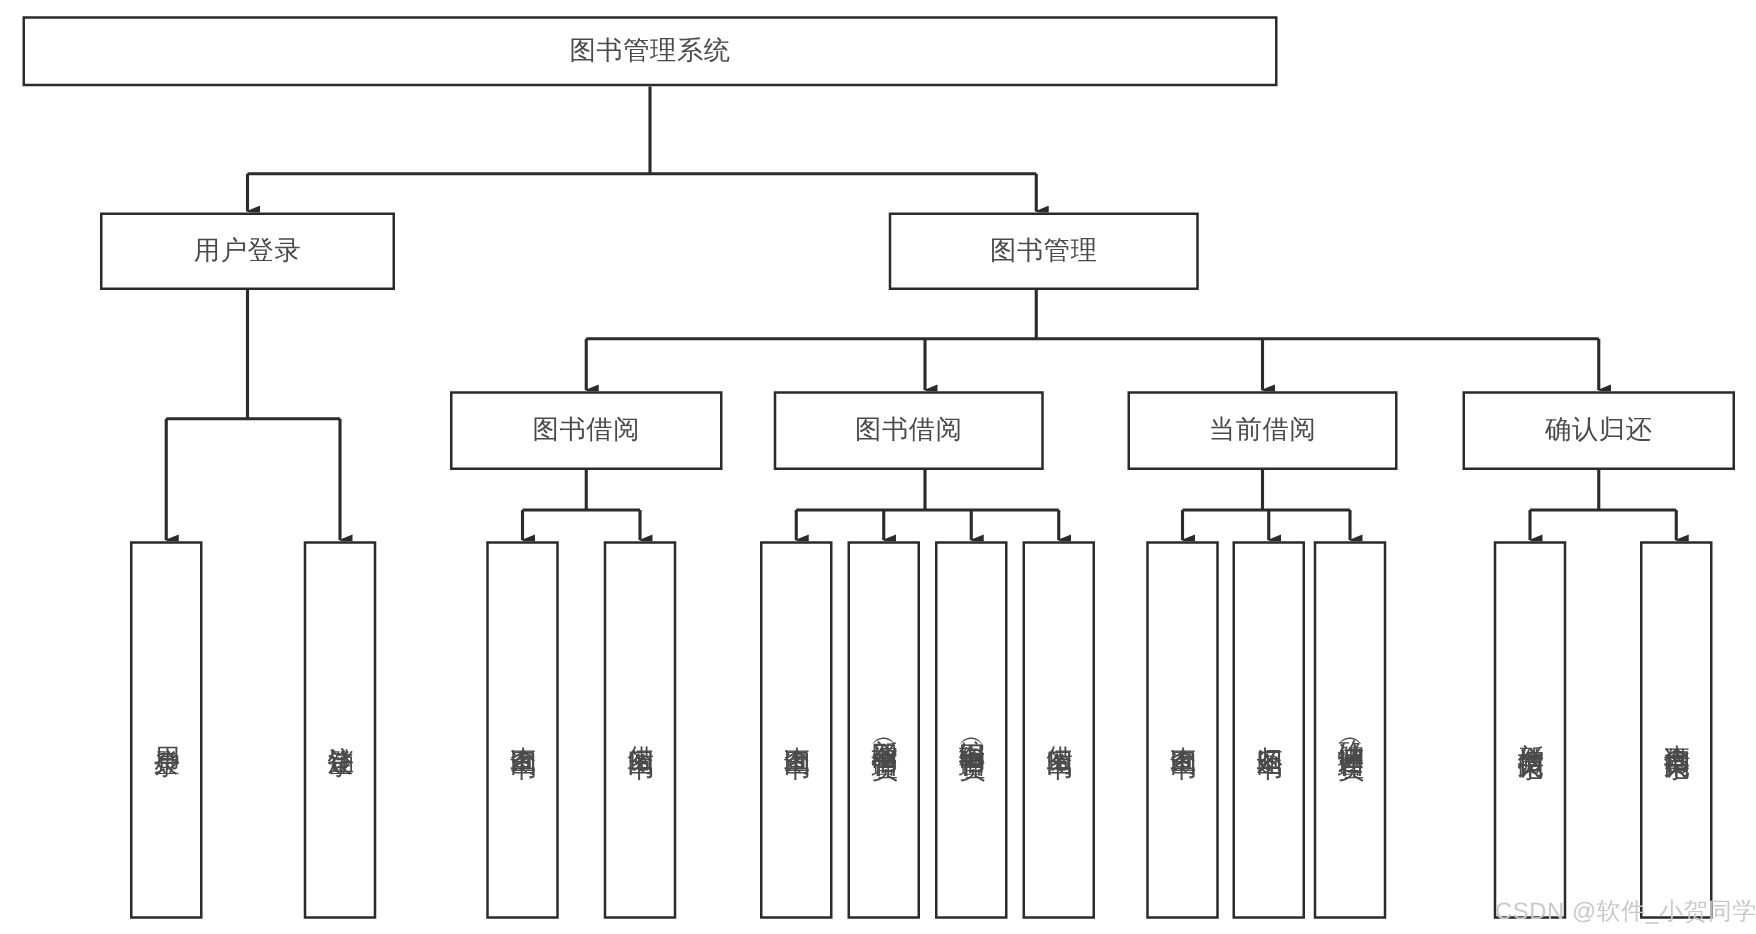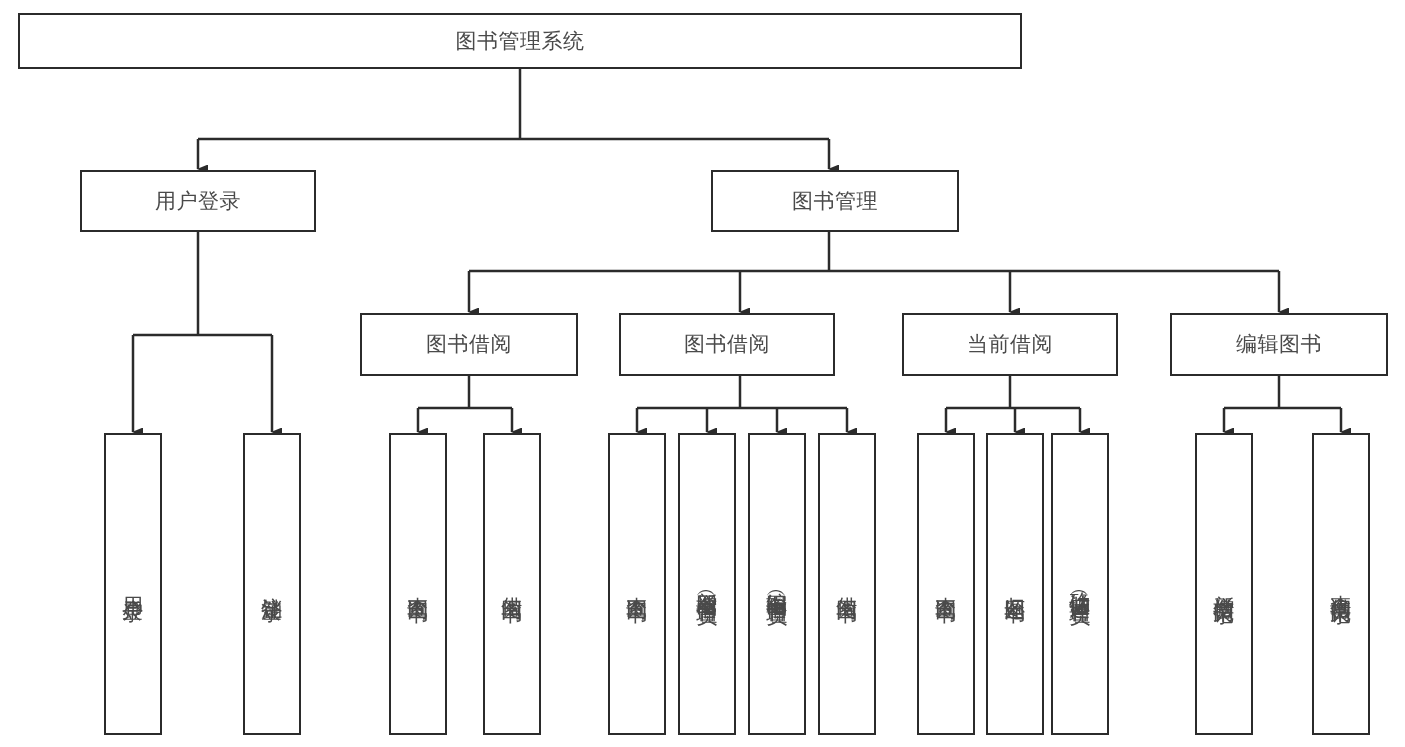--- a/index.html
+++ b/index.html
@@ -125,21 +125,21 @@
       <div class="node horizontal" style="left: 360px; top: 313px; width: 218px; height: 63px;">
         <span class="label">图书借阅</span>
       </div>
       <div class="node horizontal" style="left: 619px; top: 313px; width: 216px; height: 63px;">
         <span class="label">图书借阅</span>
       </div>
       <div class="node horizontal" style="left: 902px; top: 313px; width: 216px; height: 63px;">
         <span class="label">当前借阅</span>
       </div>
       <div class="node horizontal" style="left: 1170px; top: 313px; width: 218px; height: 63px;">
-        <span class="label">编辑图书</span>
+        <span class="label">确认归还</span>
       </div>
       <div class="node vertical" style="left: 104px; top: 433px; width: 58px; height: 302px;">
         <span class="label">用户登录</span>
       </div>
       <div class="node vertical" style="left: 243px; top: 433px; width: 58px; height: 302px;">
         <span class="label">注销登录</span>
       </div>
       <div class="node vertical" style="left: 389px; top: 433px; width: 58px; height: 302px;">
         <span class="label">查询图书</span>
       </div>
@@ -168,13 +168,14 @@
         <span class="label">确认归还（管理员）</span>
       </div>
       <div class="node vertical" style="left: 1195px; top: 433px; width: 58px; height: 302px;">
         <span class="label">新增借阅记录</span>
       </div>
       <div class="node vertical" style="left: 1312px; top: 433px; width: 58px; height: 302px;">
         <span class="label">查询借阅记录</span>
       </div>
     </div>
 
+  <div class="watermark" style="left: 1196px; top: 716px;">CSDN @软件_小贺同学</div>
 </div>
 
 </body></html>

